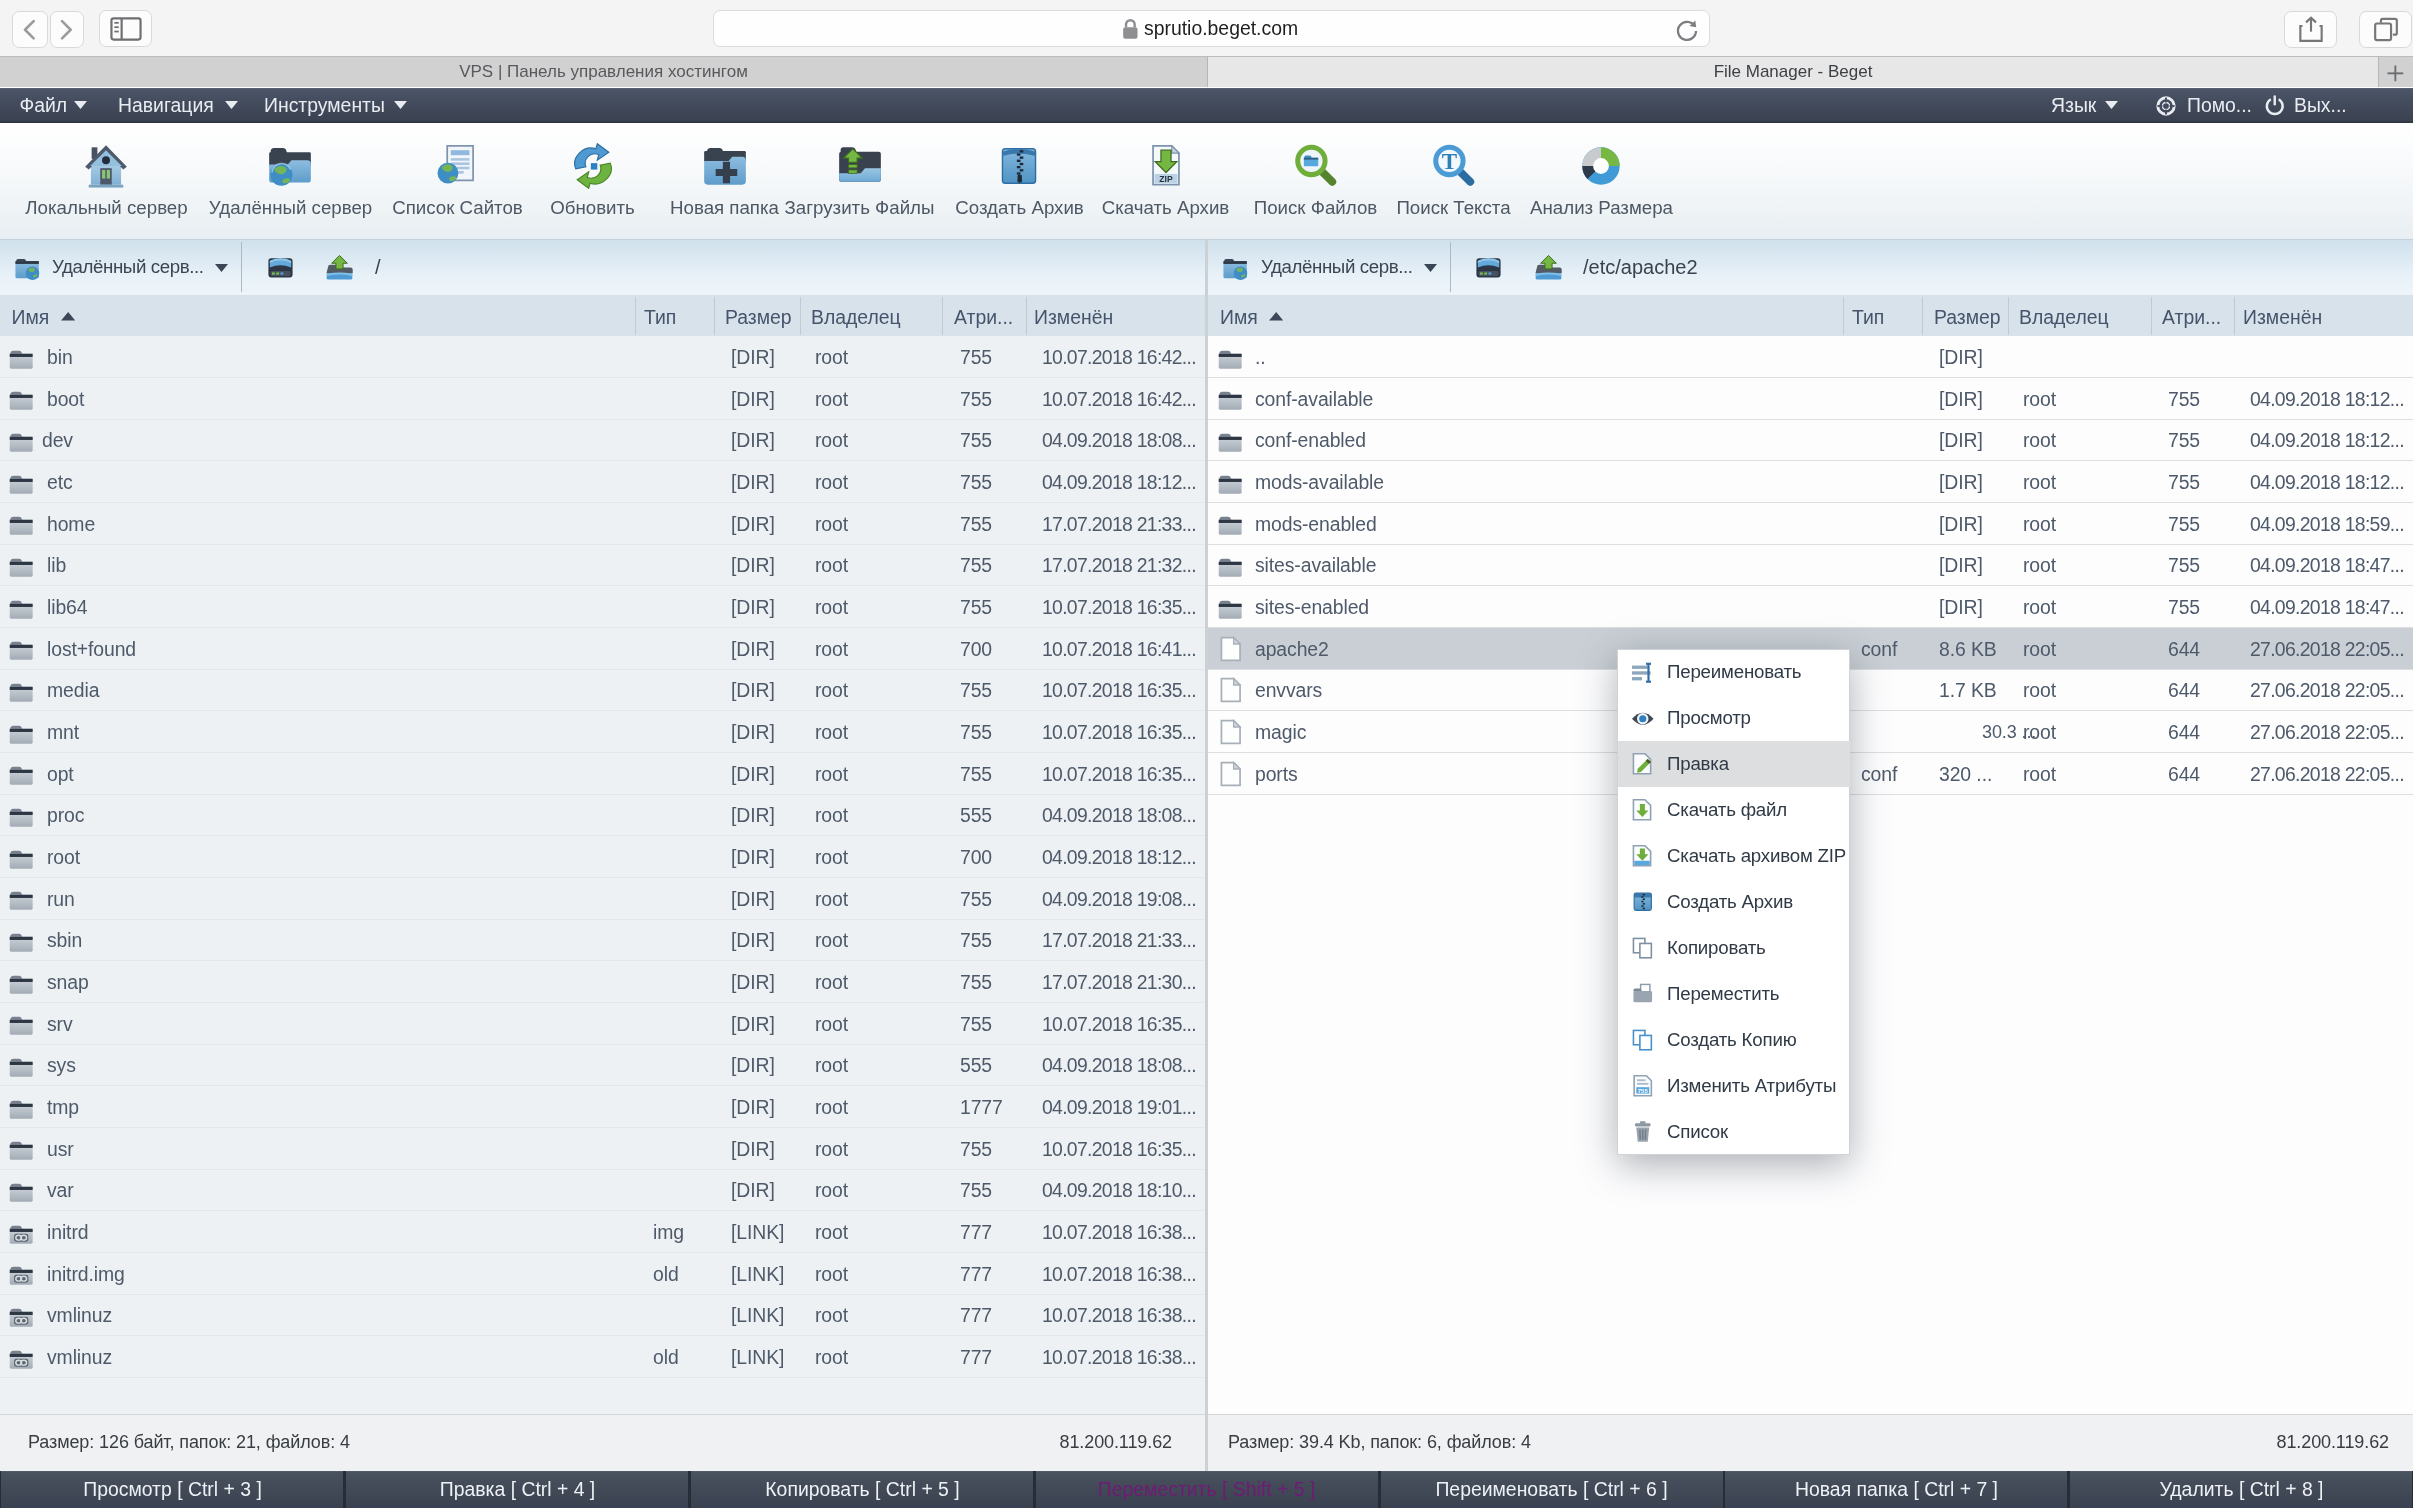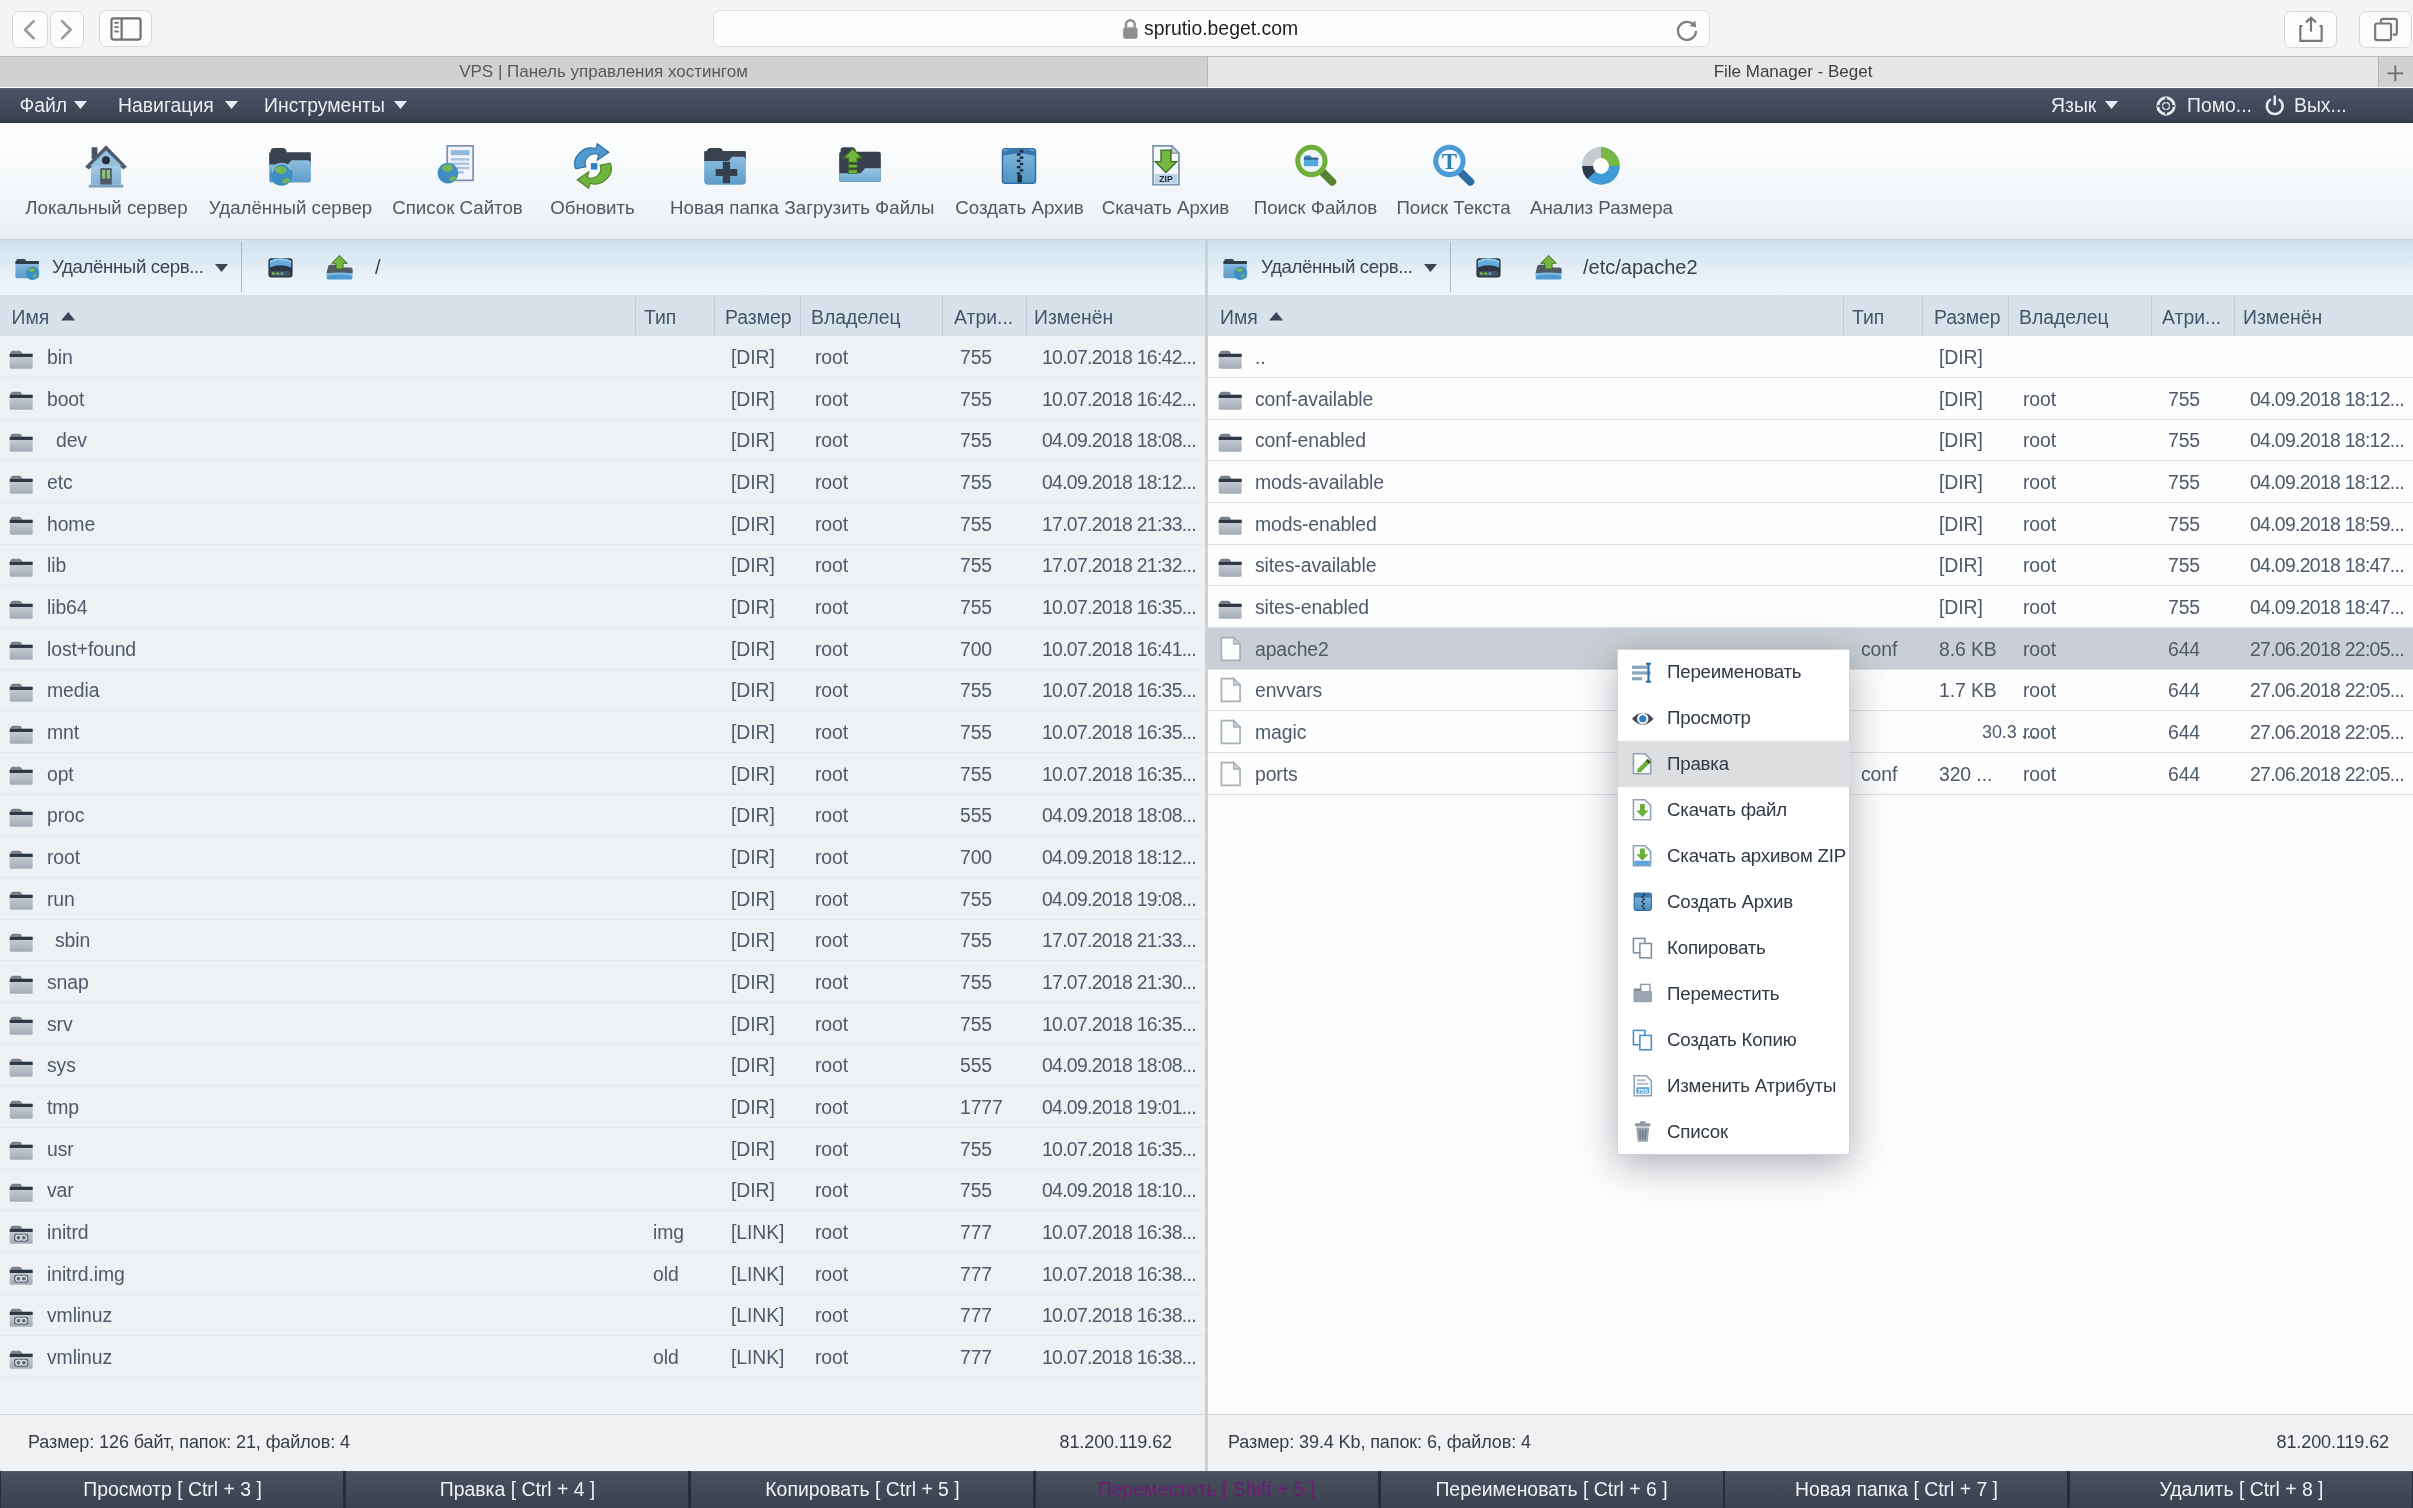--- a/index.html
+++ b/index.html
@@ -278,21 +278,21 @@
 <div class="txt" style="left:731px;top:378px;height:42px;line-height:42px;font-size:19.4px;color:#4e5a6a;letter-spacing:-0.1px;">[DIR]</div>
 <div class="txt" style="left:815px;top:378px;height:42px;line-height:42px;font-size:19.4px;color:#4e5a6a;letter-spacing:-0.1px;">root</div>
 <div class="txt" style="left:960px;top:378px;height:42px;line-height:42px;font-size:19.4px;color:#4e5a6a;letter-spacing:-0.1px;">755</div>
 <div class="txt" style="left:1042px;top:378px;height:42px;line-height:42px;font-size:19.4px;color:#4e5a6a;letter-spacing:-0.7px;">10.07.2018 16:42...</div>
 <div class="abs" style="left:0px;top:419px;width:1205px;height:42px;border-bottom:0.7px solid #e4e7e9"></div>
 <svg style="position:absolute;left:9.3px;top:431px" width="24.4" height="21.5" viewBox="0 0 34 30">
     <path d="M2 8 q0-4 4-4 h8 q3 0 4 3 l1 3 h-17 z" fill="#78828e"></path>
     <rect x="1" y="8" width="32" height="21" rx="2" fill="url(#gFold)"></rect>
     <rect x="1" y="8" width="32" height="4.5" fill="#2d3643"></rect>
   </svg>
-<div class="txt" style="left:56px;top:419px;height:42px;line-height:42px;font-size:19.4px;color:#4e5a6a;letter-spacing:-0.1px;">dev</div>
+<div class="txt" style="left:42px;top:419px;height:42px;line-height:42px;font-size:19.4px;color:#4e5a6a;letter-spacing:-0.1px;">dev</div>
 <div class="txt" style="left:731px;top:419px;height:42px;line-height:42px;font-size:19.4px;color:#4e5a6a;letter-spacing:-0.1px;">[DIR]</div>
 <div class="txt" style="left:815px;top:419px;height:42px;line-height:42px;font-size:19.4px;color:#4e5a6a;letter-spacing:-0.1px;">root</div>
 <div class="txt" style="left:960px;top:419px;height:42px;line-height:42px;font-size:19.4px;color:#4e5a6a;letter-spacing:-0.1px;">755</div>
 <div class="txt" style="left:1042px;top:419px;height:42px;line-height:42px;font-size:19.4px;color:#4e5a6a;letter-spacing:-0.7px;">04.09.2018 18:08...</div>
 <div class="abs" style="left:0px;top:461px;width:1205px;height:42px;border-bottom:0.7px solid #e4e7e9"></div>
 <svg style="position:absolute;left:9.3px;top:473px" width="24.4" height="21.5" viewBox="0 0 34 30">
     <path d="M2 8 q0-4 4-4 h8 q3 0 4 3 l1 3 h-17 z" fill="#78828e"></path>
     <rect x="1" y="8" width="32" height="21" rx="2" fill="url(#gFold)"></rect>
     <rect x="1" y="8" width="32" height="4.5" fill="#2d3643"></rect>
   </svg>
@@ -410,21 +410,21 @@
 <div class="txt" style="left:731px;top:878px;height:42px;line-height:42px;font-size:19.4px;color:#4e5a6a;letter-spacing:-0.1px;">[DIR]</div>
 <div class="txt" style="left:815px;top:878px;height:42px;line-height:42px;font-size:19.4px;color:#4e5a6a;letter-spacing:-0.1px;">root</div>
 <div class="txt" style="left:960px;top:878px;height:42px;line-height:42px;font-size:19.4px;color:#4e5a6a;letter-spacing:-0.1px;">755</div>
 <div class="txt" style="left:1042px;top:878px;height:42px;line-height:42px;font-size:19.4px;color:#4e5a6a;letter-spacing:-0.7px;">04.09.2018 19:08...</div>
 <div class="abs" style="left:0px;top:919px;width:1205px;height:42px;border-bottom:0.7px solid #e4e7e9"></div>
 <svg style="position:absolute;left:9.3px;top:931px" width="24.4" height="21.5" viewBox="0 0 34 30">
     <path d="M2 8 q0-4 4-4 h8 q3 0 4 3 l1 3 h-17 z" fill="#78828e"></path>
     <rect x="1" y="8" width="32" height="21" rx="2" fill="url(#gFold)"></rect>
     <rect x="1" y="8" width="32" height="4.5" fill="#2d3643"></rect>
   </svg>
-<div class="txt" style="left:47px;top:919px;height:42px;line-height:42px;font-size:19.4px;color:#4e5a6a;letter-spacing:-0.1px;margin-left:8px;">sbin</div>
+<div class="txt" style="left:47px;top:919px;height:42px;line-height:42px;font-size:19.4px;color:#4e5a6a;letter-spacing:-0.1px;">sbin</div>
 <div class="txt" style="left:731px;top:919px;height:42px;line-height:42px;font-size:19.4px;color:#4e5a6a;letter-spacing:-0.1px;">[DIR]</div>
 <div class="txt" style="left:815px;top:919px;height:42px;line-height:42px;font-size:19.4px;color:#4e5a6a;letter-spacing:-0.1px;">root</div>
 <div class="txt" style="left:960px;top:919px;height:42px;line-height:42px;font-size:19.4px;color:#4e5a6a;letter-spacing:-0.1px;">755</div>
 <div class="txt" style="left:1042px;top:919px;height:42px;line-height:42px;font-size:19.4px;color:#4e5a6a;letter-spacing:-0.7px;">17.07.2018 21:33...</div>
 <div class="abs" style="left:0px;top:961px;width:1205px;height:42px;border-bottom:0.7px solid #e4e7e9"></div>
 <svg style="position:absolute;left:9.3px;top:973px" width="24.4" height="21.5" viewBox="0 0 34 30">
     <path d="M2 8 q0-4 4-4 h8 q3 0 4 3 l1 3 h-17 z" fill="#78828e"></path>
     <rect x="1" y="8" width="32" height="21" rx="2" fill="url(#gFold)"></rect>
     <rect x="1" y="8" width="32" height="4.5" fill="#2d3643"></rect>
   </svg>

